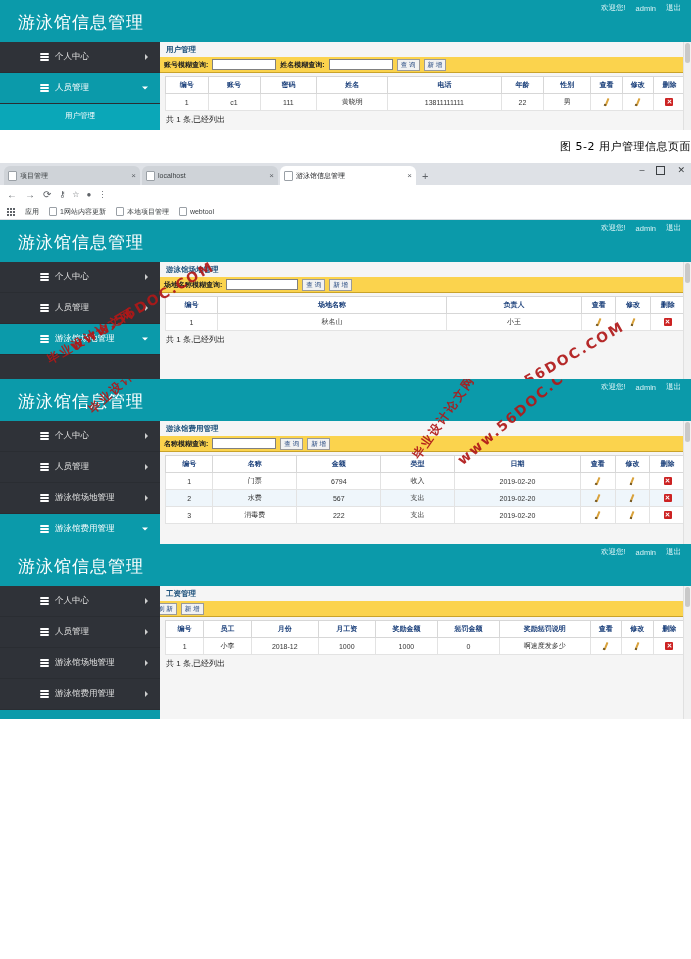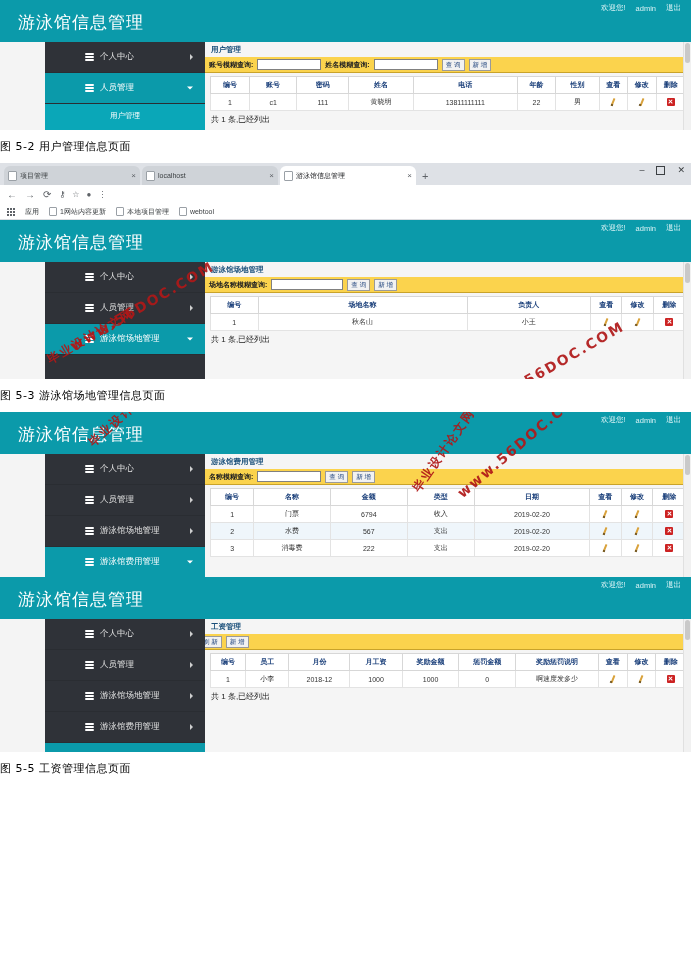--- a/index.html
+++ b/index.html
@@ -23,21 +23,21 @@
     position:absolute;left:18px;top:11px;
     color:#ffffff;font-size:17px;letter-spacing:1px;
     font-family:"DejaVu Sans","Liberation Sans",sans-serif;
   }
   .app-userbar{
     position:absolute;right:10px;top:3px;
     color:#d8f2f5;font-size:7.5px;
     display:flex;gap:10px;align-items:center;
   }
   .app-userbar span{white-space:nowrap;}
-  .app-body{display:flex;position:relative;margin-left:45px;}
+  .app-body{display:flex;position:relative;}
 
   
   .sidebar{
     width:160px;flex:0 0 160px;background:#2f3238;position:relative;
   }
   .menu-item{
     height:30px;display:flex;align-items:center;
     color:#e2e2e2;font-size:8.5px;position:relative;
     border-bottom:1px solid #2a2d32;
   }
@@ -140,21 +140,21 @@
     position:absolute;right:0;top:0;width:7px;height:100%;
     background:#f1f1f1;border-left:1px solid #e0e0e0;
   }
   .vscroll .thumb{
     position:absolute;left:1px;top:1px;width:5px;height:20px;
     background:#c9c9c9;border-radius:3px;
   }
 
   
   .caption{
-    text-align:left;font-size:11px;color:#000;
+    text-align:right;font-size:11px;color:#000;
     padding:9px 0 9px 0;
     font-family:"DejaVu Sans","Liberation Sans",sans-serif;
     letter-spacing:0.5px;
   }
 
   
   .browser{width:691px;background:#dee1e6;}
   .chrome-tabs{
     height:22px;background:#dee1e6;display:flex;align-items:flex-end;
     position:relative;padding-left:4px;
@@ -452,21 +452,20 @@
         <div class="summary">共 1 条,已经列出</div>
         <div class="vscroll">
             <div class="thumb"></div>
           </div>
       </div>
     </div>
     <div class="wm dom" style="left:60px;top:78px;transform:rotate(-30deg);">www.56DOC.COM</div>
     <div class="wm cn" style="left:42px;top:108px;transform:rotate(-30deg);">毕业设计论文网</div>
     <div class="wm dom" style="left:470px;top:138px;transform:rotate(-30deg);">www.56DOC.COM</div>
   </div>
-  <div class="caption">图 5-3 游泳馆场地管理信息页面</div>
 </div>
 
 <div class="figure-block">
   <div class="app" style="height:165px;">
     <div class="app-header">
       <div class="app-title">游泳馆信息管理</div>
       <div class="app-userbar">
         <span>欢迎您!</span>
         <span>admin</span>
         <span>退出</span>
@@ -670,14 +669,13 @@
           </tr>
         </tbody>
           </table>
         <div class="summary">共 1 条,已经列出</div>
         <div class="vscroll">
             <div class="thumb"></div>
           </div>
       </div>
     </div>
   </div>
-  <div class="caption">图 5-5 工资管理信息页面</div>
 </div>
 
 </body></html>

